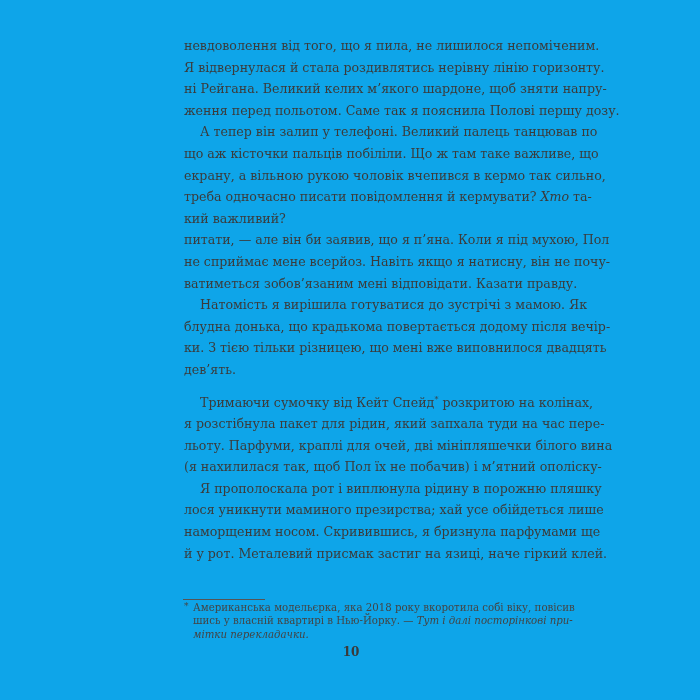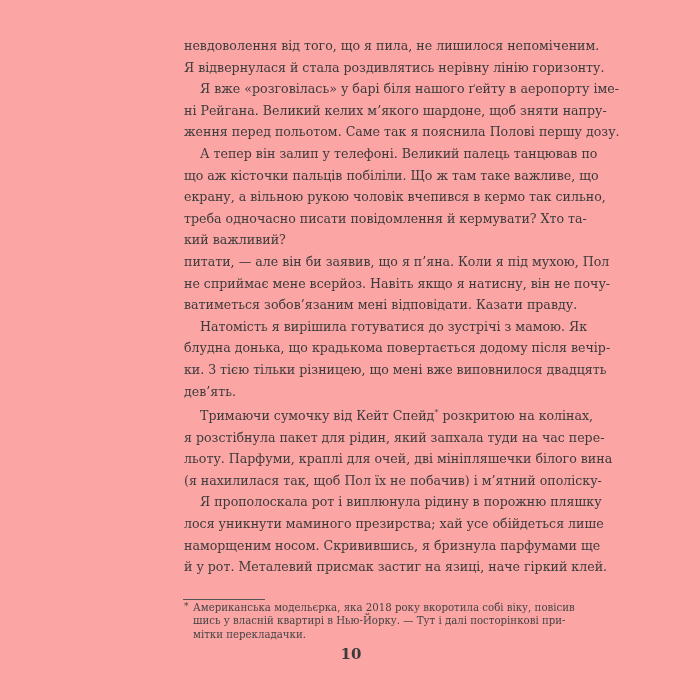--- a/index.html
+++ b/index.html
@@ -10,21 +10,21 @@
   body {
     width: 700px;
     height: 700px;
     position: relative;
     overflow: hidden;
   }
   .page {
     position: absolute;
     left: 0; top: 0;
     width: 700px; height: 700px;
-    background: #fca5a5;
+    background: #0ea5e9;
   }
   .text-block {
     position: absolute;
     left: 184px;
     top: 35px;
     width: 353px;
     font-family: "DejaVu Serif", "Liberation Serif", serif;
     font-size: 12.6px;
     line-height: 21.6px;
     color: #3b3b3b;
@@ -36,21 +36,21 @@
     text-align-last: justify;
     height: 21.6px;
   }
   .line.last {
     text-align-last: left;
   }
   .line.indent {
     padding-left: 16px;
   }
   .line.para-gap {
-    margin-top: 3px;
+    margin-top: 11px;
   }
   .footnote-rule {
     position: absolute;
     left: 183px;
     top: 599px;
     width: 82px;
     height: 1px;
     background: #555555;
   }
   .footnote {
@@ -70,49 +70,48 @@
     text-align: justify;
     text-align-last: justify;
   }
   .footnote .fn-line.last { text-align-last: left; }
   .footnote .fn-mark {
     position: absolute;
     left: 1px;
     top: -1px;
     font-size: 9px;
   }
-  .italic { }
+  .italic { font-style: italic; }
   sup.fn-ref {
     font-size: 8px;
     line-height: 0;
     vertical-align: 5px;
   }
   .page-number {
     position: absolute;
     left: 330px;
     top: 645px;
     width: 42px;
     text-align: center;
     font-family: "DejaVu Serif", "Liberation Serif", serif;
-    font-size: 15px;
+    font-size: 12px;
     font-weight: bold;
     color: #3a3a3a;
   }
 </style>
 </head>
 <body>
 
 <div class="page">
 
   <div class="text-block">
 
     <span class="line">невдоволення від того, що я пила, не лишилося непоміченим.</span>
     <span class="line last">Я відвернулася й стала роздивлятись нерівну лінію горизонту.</span>
 
-    <span class="line indent">Я вже «розговілась» у барі біля нашого ґейту в аеропорту іме-</span>
     <span class="line">ні Рейгана. Великий келих м’якого шардоне, щоб зняти напру-</span>
     <span class="line last">ження перед польотом. Саме так я пояснила Полові першу дозу.</span>
 
     <span class="line indent">А тепер він залип у телефоні. Великий палець танцював по</span>
     <span class="line">що аж кісточки пальців побіліли. Що ж там таке важливе, що</span>
     <span class="line">екрану, а вільною рукою чоловік вчепився в кермо так сильно,</span>
     <span class="line"><span>треба одночасно писати повідомлення й кермувати? </span><span class="italic">Хто</span><span> та-</span></span>
     <span class="line last">кий важливий?</span>
 
     <span class="line">питати, — але він би заявив, що я п’яна. Коли я під мухою, Пол</span>

